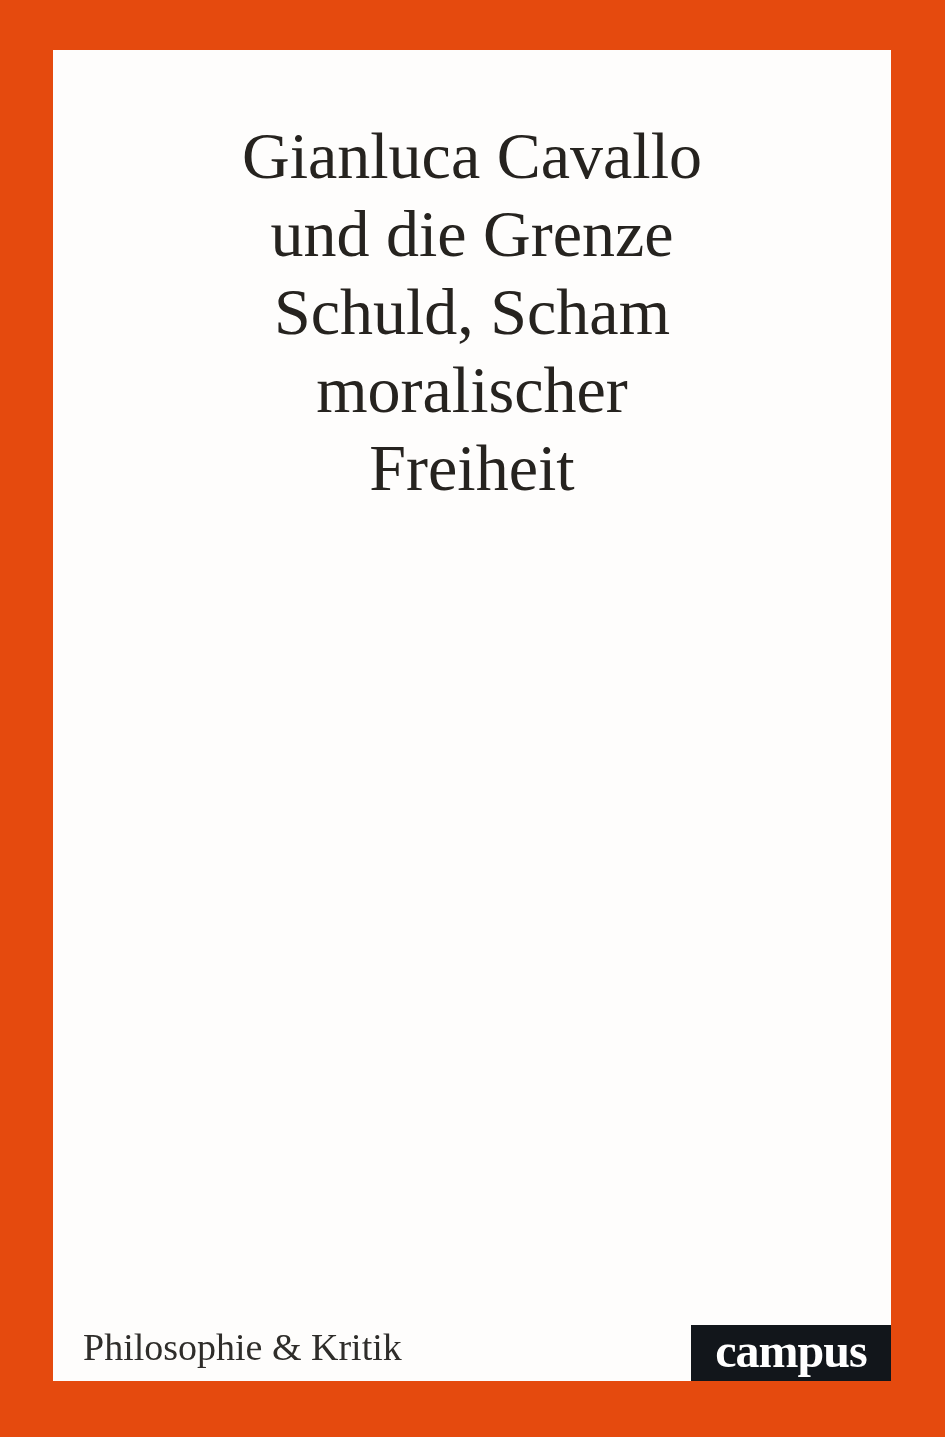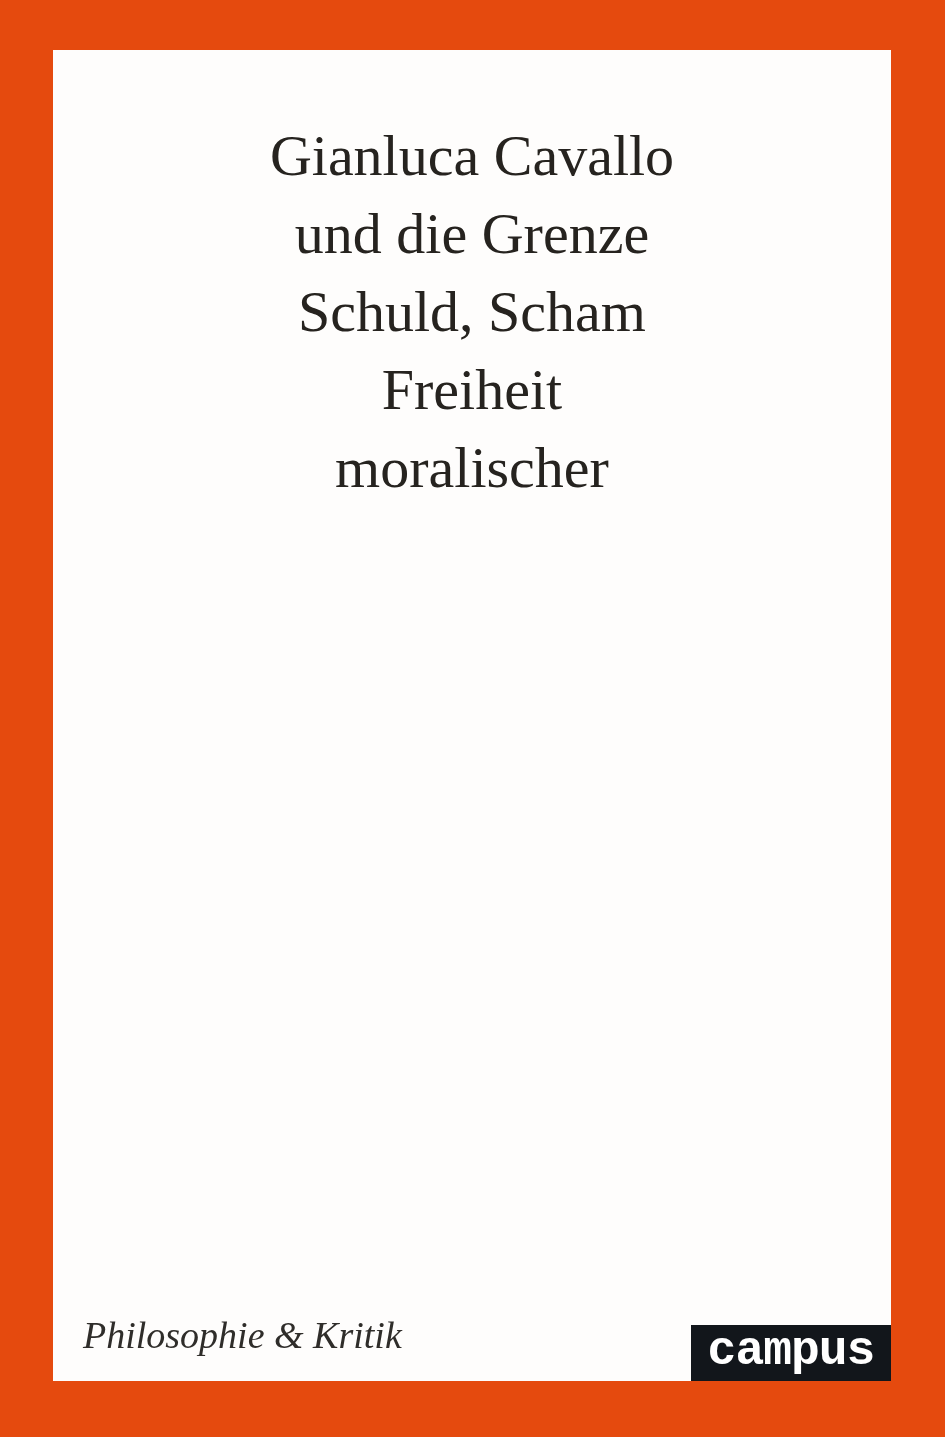--- a/index.html
+++ b/index.html
@@ -22,77 +22,76 @@
     width: 838px;
     height: 1331px;
     background: var(--background-white, #fefdfc);
   }
   .title-block {
     position: absolute;
     left: 0;
     right: 0;
     top: 67px;
     text-align: center;
-    font-size: 58px;
+    font-size: 66px;
     line-height: 78px;
     letter-spacing: 0px;
     color: var(--text-black, #26231f);
   }
   .author-line {
     color: var(--text-black, #26231f);
   }
   .title-line {
     font-style: italic;
     color: var(--title-orange, #d55116);
   }
   .subtitle-line {
     color: var(--text-black, #26231f);
   }
   .series-label {
     position: absolute;
     left: 30px;
-    bottom: 24px;
+    bottom: 12px;
     font-size: 38px;
     line-height: 44px;
-    font-style: italic;
     color: var(--series-gray, #2f2d2a);
   }
   .publisher-box {
     position: absolute;
     right: 0;
     bottom: 0;
     width: 200px;
     height: 56px;
     background: var(--publisher-box, #12161b);
     display: flex;
     align-items: center;
     justify-content: center;
   }
   .publisher-wordmark {
-    font-family: Liberation Mono, monospace;
+    font-family: Liberation Serif, serif;
     font-weight: bold;
     font-size: 48px;
     line-height: 48px;
     letter-spacing: -1px;
     color: var(--publisher-text, #ffffff);
     transform: translateY(-2px);
   }
 </style>
 </head>
 <body>
 
 <div class="page">
   <div class="cover-panel">
 
     <div class="title-block">
       <div class="author-line">Gianluca Cavallo</div>
       <div class="subtitle-line">und die Grenze</div>
       <div class="subtitle-line">Schuld, Scham</div>
+      <div class="subtitle-line">moralischer</div>
       <div class="subtitle-line">Freiheit</div>
-      <div class="subtitle-line">moralischer</div>
     </div>
 
     <div class="series-label">Philosophie &amp; Kritik</div>
 
     <div class="publisher-box">
       <span class="publisher-wordmark">campus</span>
     </div>
 
   </div>
 </div>

